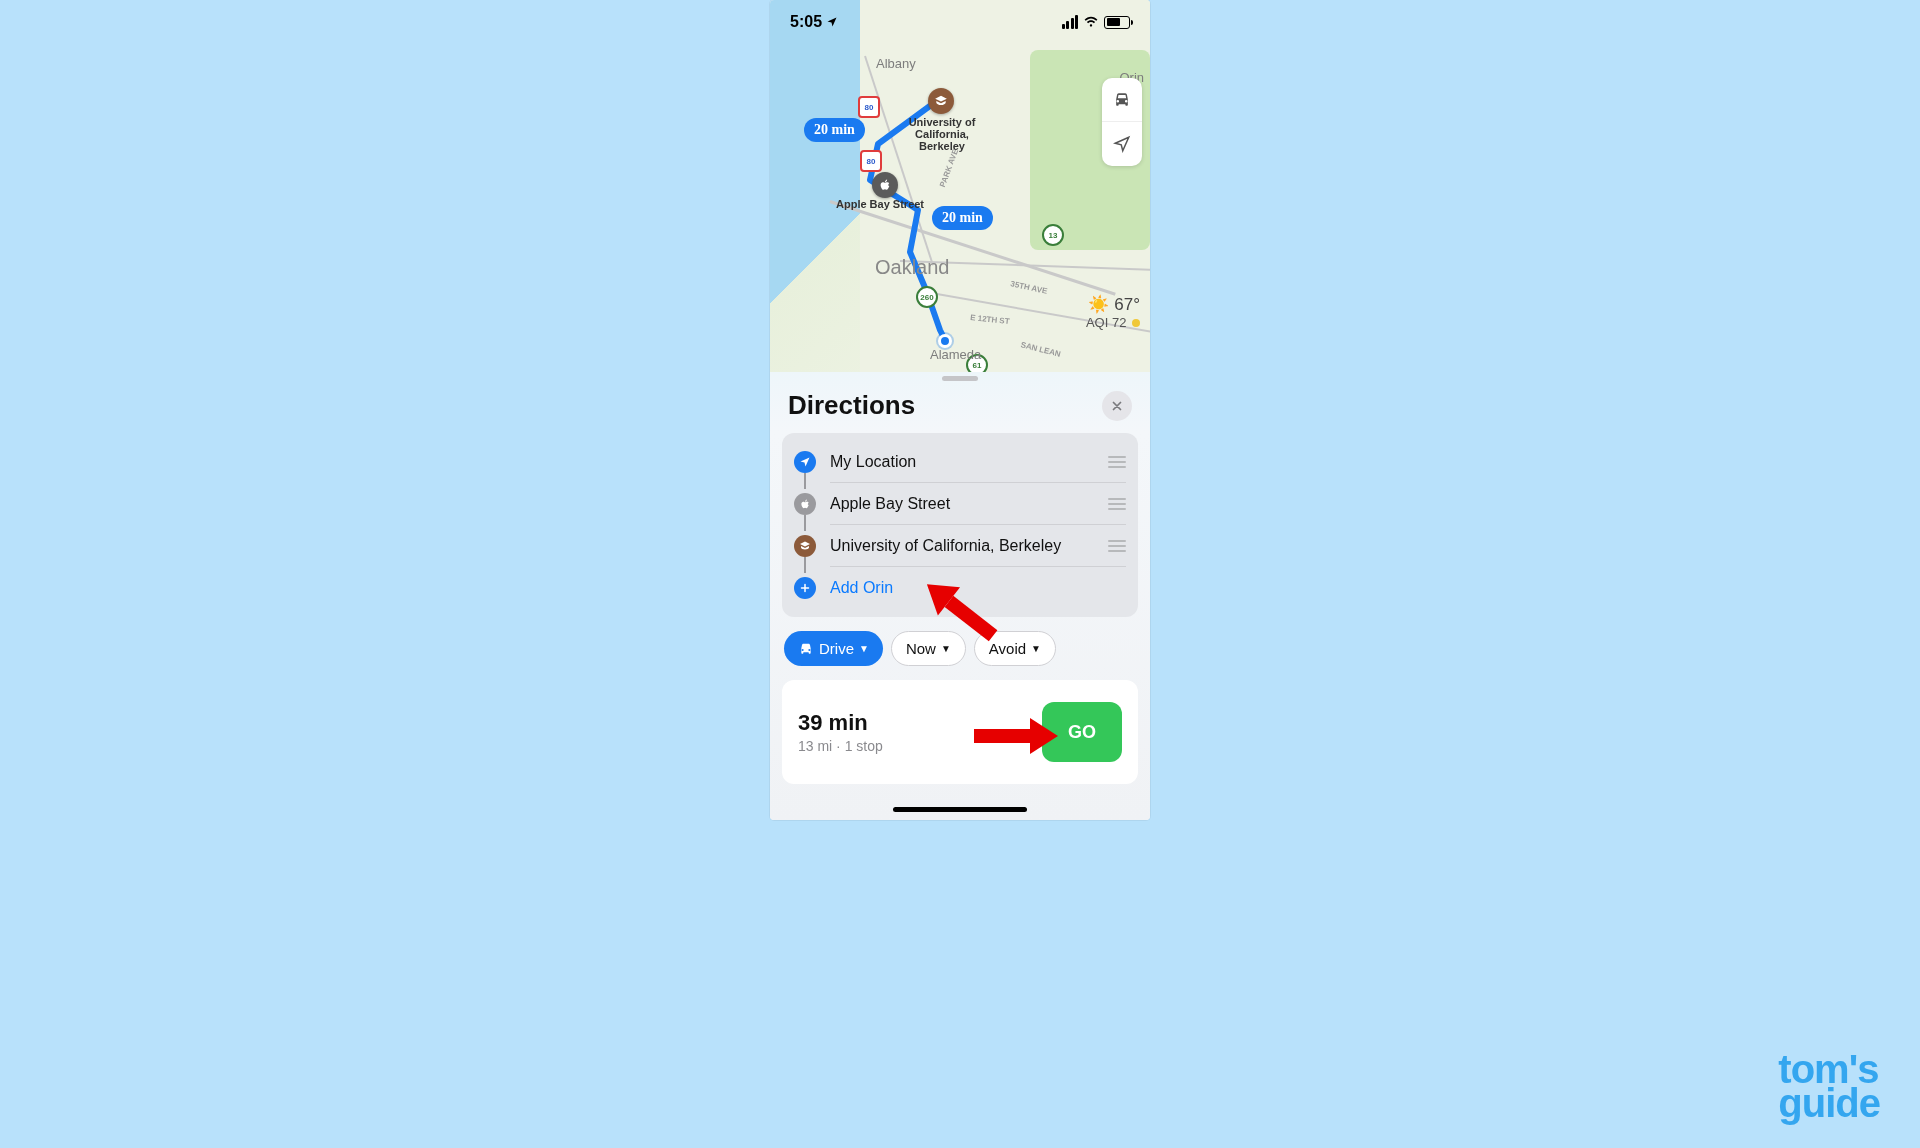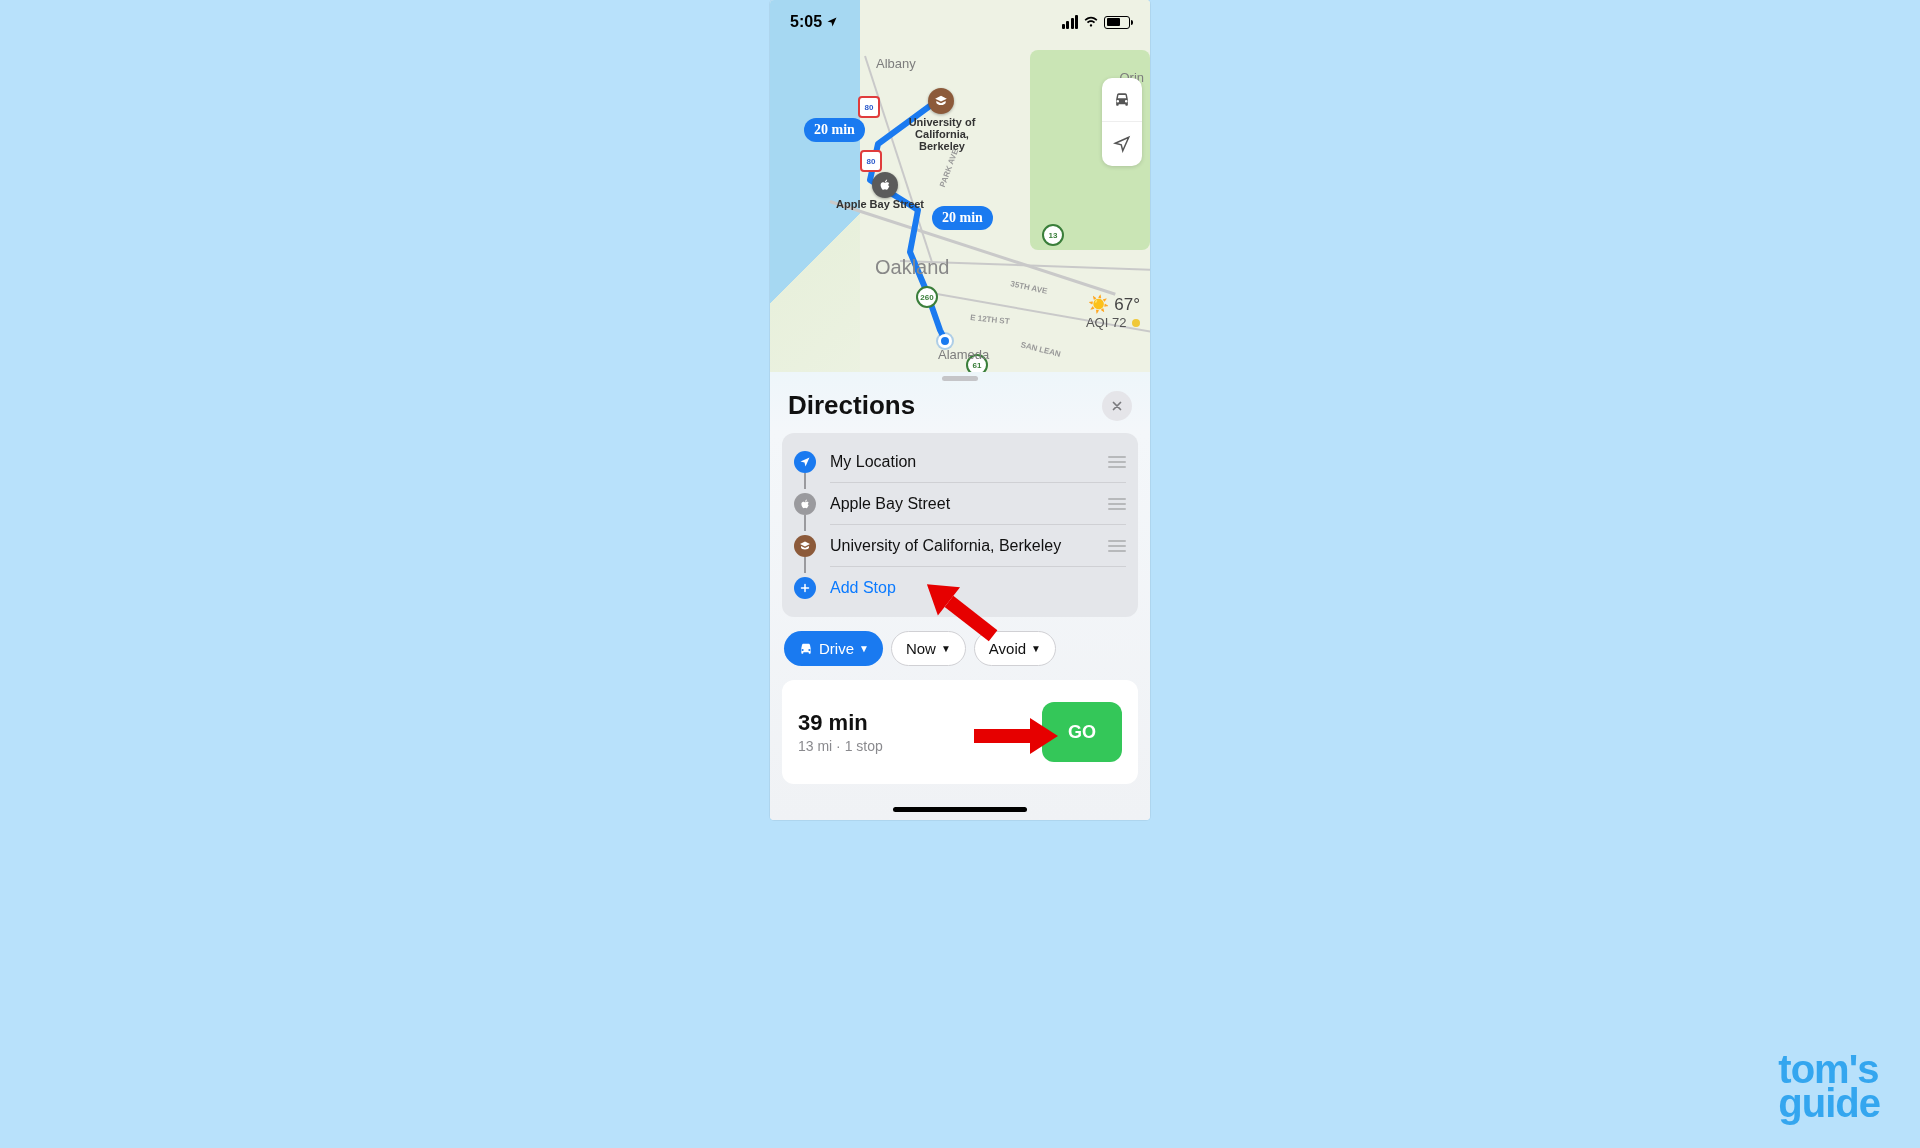--- a/index.html
+++ b/index.html
@@ -117,21 +117,21 @@
     <div class="time-pill" style="left:162px;top:206px;">20 min</div>
 
     <div class="shield" style="left:88px;top:96px;">80</div>
     <div class="shield" style="left:90px;top:150px;">80</div>
     <div class="shield green" style="left:126px;top:286px;margin-left:20px;">260</div>
     <div class="shield green" style="left:272px;top:224px;">13</div>
     <div class="shield green" style="left:196px;top:354px;">61</div>
 
     <div class="city" style="left:106px;top:56px;">Albany</div>
     <div class="city oak" style="left:105px;top:256px;">Oakland</div>
-    <div class="city" style="left:168px;top:347px;text-align:right;">Alameda</div>
+    <div class="city" style="left:160px;top:347px;text-align:right;">Alameda</div>
     <div class="city" style="right:6px;top:70px;">Orin</div>
 
     <div class="map-pin" style="left:160px;top:164px;font-size:8px;color:#999;transform:rotate(-70deg);">PARK AVE</div>
     <div class="map-pin" style="left:240px;top:284px;font-size:8px;color:#999;transform:rotate(12deg);">35TH AVE</div>
     <div class="map-pin" style="left:200px;top:316px;font-size:8px;color:#999;transform:rotate(6deg);">E 12TH ST</div>
     <div class="map-pin" style="left:250px;top:346px;font-size:8px;color:#999;transform:rotate(14deg);">SAN LEAN</div>
 
     <div class="map-ctrl">
       <div>
           <svg width="20" height="20" viewBox="0 0 24 24" fill="#555">
@@ -231,21 +231,21 @@
             <span></span>
           </div>
         <div class="divider"></div>
       </div>
       <div class="stoprow">
         <div class="sicon add">
             <svg width="12" height="12" viewBox="0 0 24 24" fill="none" stroke="#fff" stroke-width="3" stroke-linecap="round">
               <path d="M12 5v14M5 12h14"></path>
             </svg>
           </div>
-        <div class="slabel link">Add Stop</div>
+        <div class="slabel link">Add Orin</div>
       </div>
     </div>
 
     <div class="chips">
       <div class="chip primary">
         <svg width="16" height="16" viewBox="0 0 24 24" fill="#fff">
             <path d="M5 11l1-5c.2-1 1-2 2-2h8c1 0 1.8 1 2 2l1 5v7c0 .6-.4 1-1 1h-1c-.6 0-1-.4-1-1v-1H8v1c0 .6-.4 1-1 1H6c-.6 0-1-.4-1-1v-7zm2 4a1.5 1.5 0 100-3 1.5 1.5 0 000 3zm10 0a1.5 1.5 0 100-3 1.5 1.5 0 000 3z"></path>
           </svg>
         <span>Drive</span>
         <span class="chev">▼</span>

